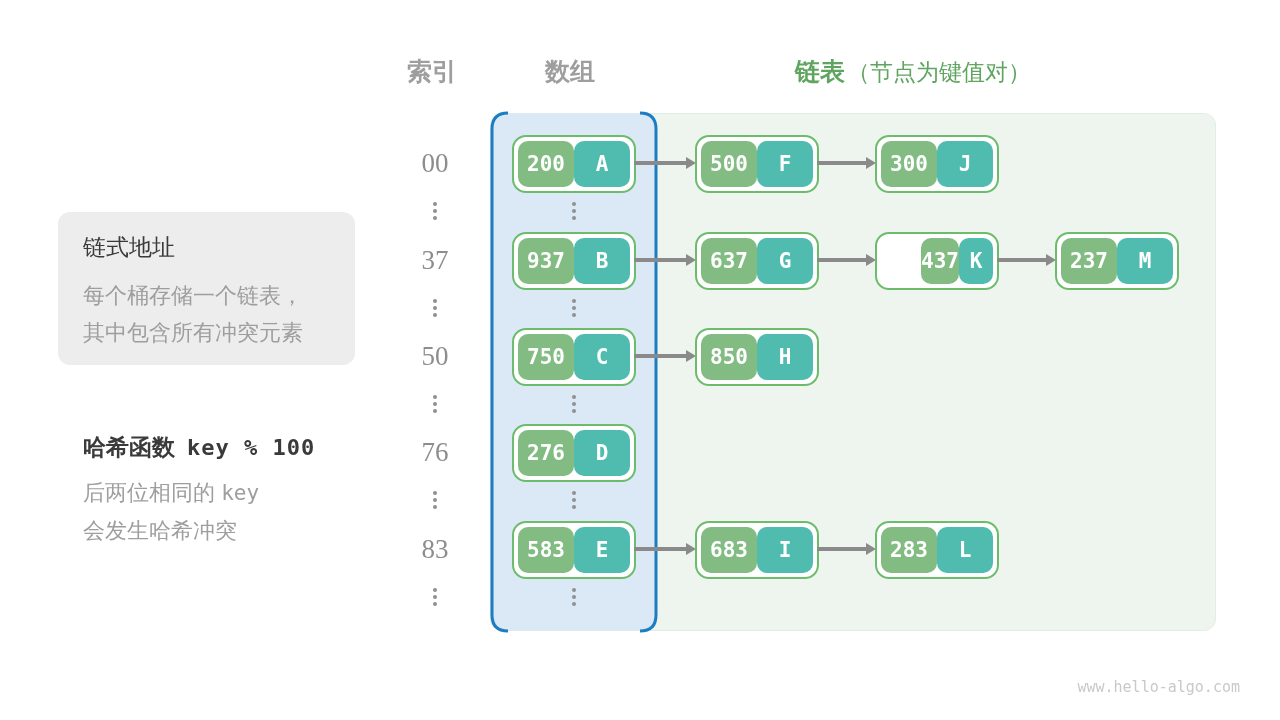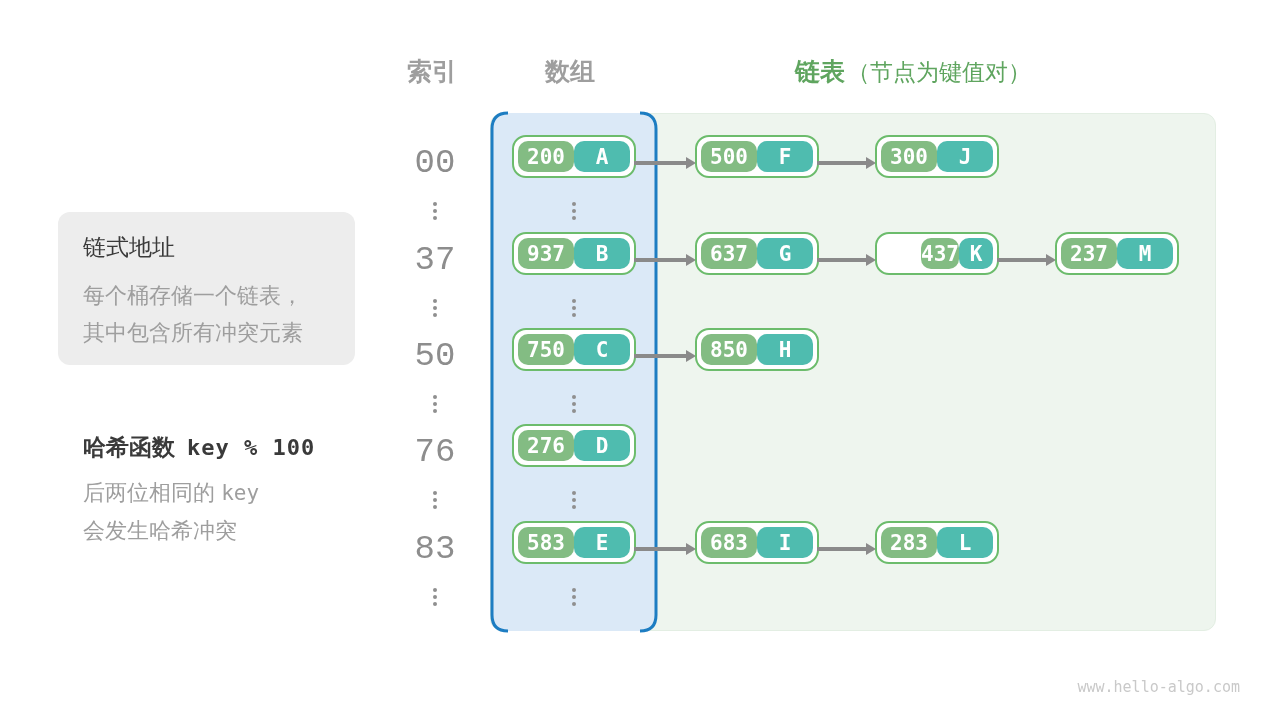--- a/index.html
+++ b/index.html
@@ -29,24 +29,24 @@
     background:var(--panel_list_bg); border:1px solid var(--panel_list_border);
     border-radius:12px; box-sizing:border-box;
   }
   .array-col{position:absolute; left:490px; top:111px;}
   .array-col .ac-fill{fill:var(--array_fill);}
   .array-col .ac-stroke{fill:none; stroke:var(--array_stroke); stroke-width:3;}
   
   #stage{position:absolute; left:0; top:0; width:100%; height:100%;}
   .idx{
     position:absolute; transform:translate(-50%,-50%);
-    font-family:Liberation Mono, monospace; font-size:34px; color:var(--index_text);text-align:center;
+    font-family:Liberation Serif, serif; font-size:27px; color:var(--index_text);text-align:center;
   }
   .node{
-    position:absolute; width:124px; height:43px; box-sizing:border-box;
+    position:absolute; width:124px; height:58px; box-sizing:border-box;
     background:#fff; border:2px solid var(--node_border); border-radius:14px;
     display:flex; padding:4px;
   }
   .cell{
     flex:1; border-radius:10px; display:flex; align-items:center; justify-content:center;
     color:var(--node_text); font-family:"DejaVu Sans Mono", monospace;
     font-size:21px; font-weight:600;
   }
   .cell.key{background:var(--key_bg);}
   .cell.val{background:var(--value_bg);}

